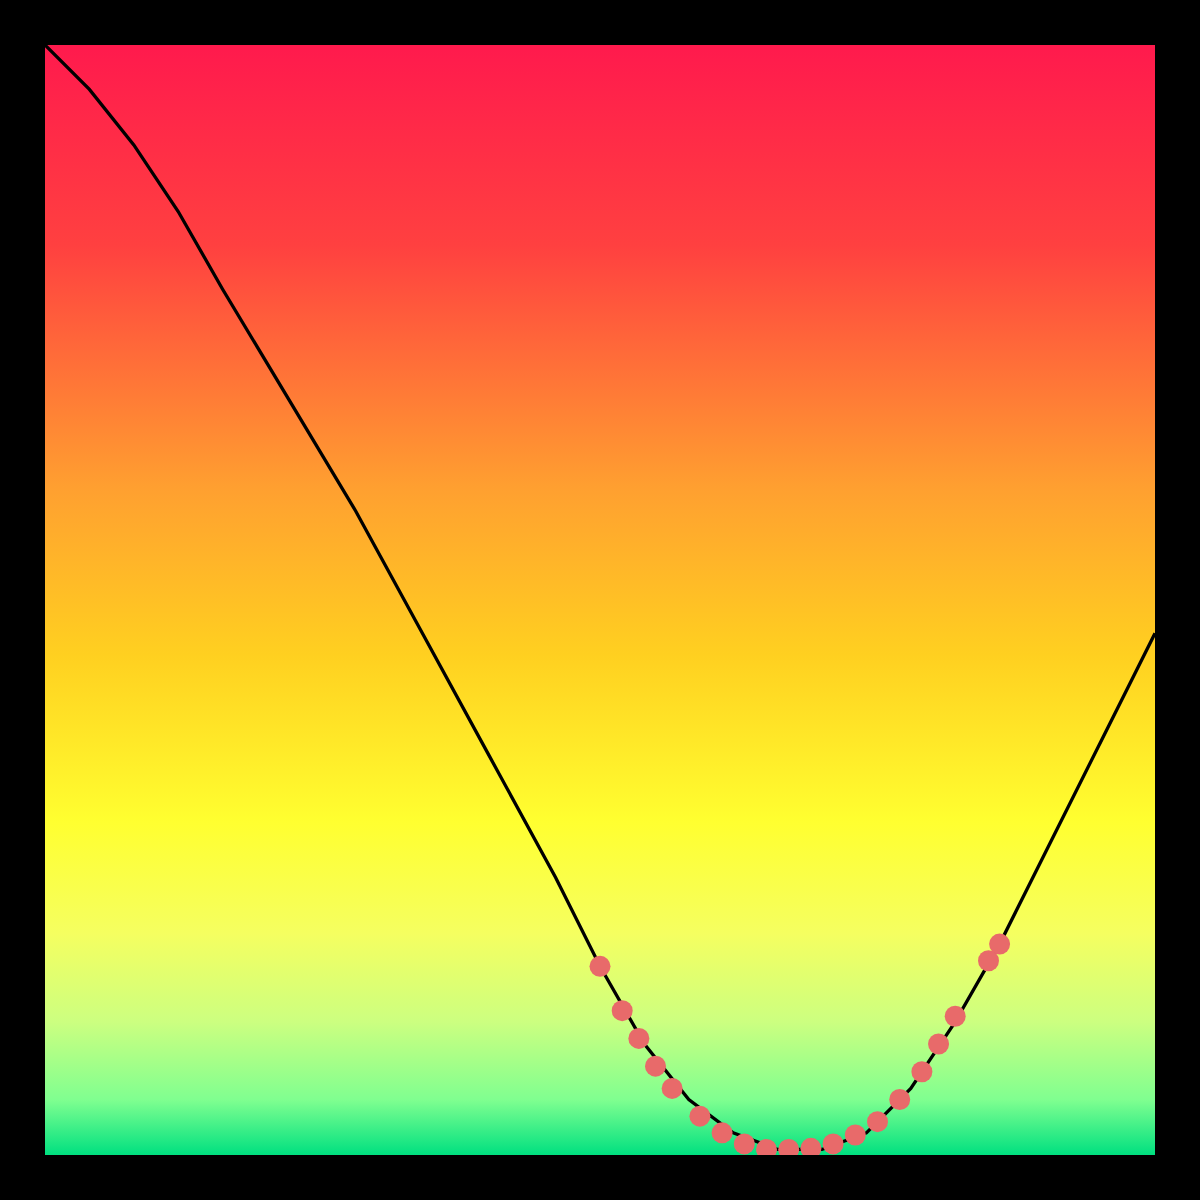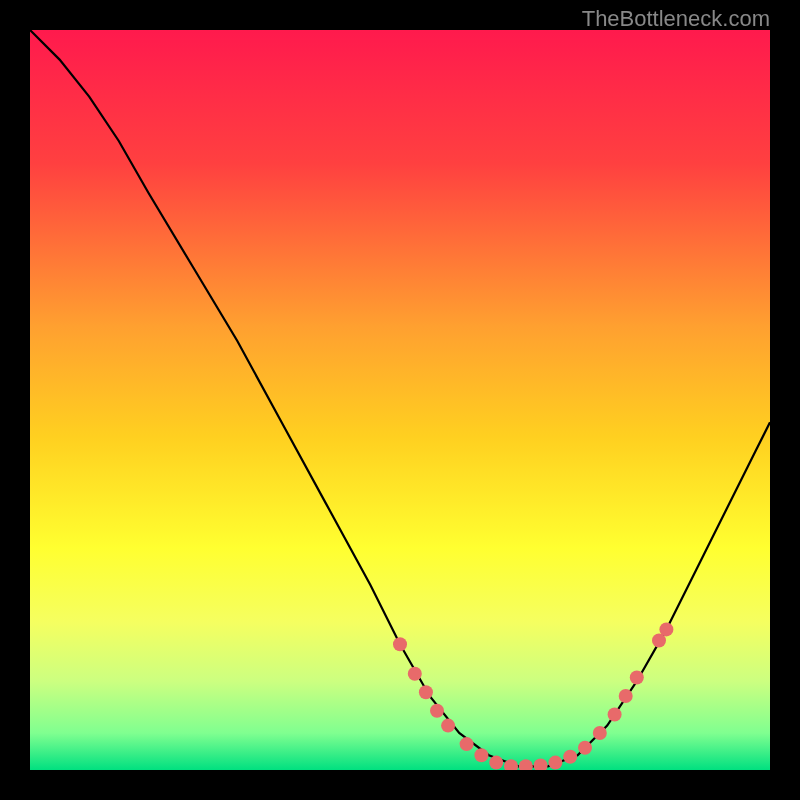--- a/index.html
+++ b/index.html
@@ -7,21 +7,20 @@
 .container { position: relative; width: 800px; height: 800px; background: #000; }
 .plot-area { position: absolute; left: 30px; top: 30px; width: 740px; height: 740px; }
 .gradient-bg { position: absolute; left: 0; top: 0; width: 100%; height: 100%; }
 .watermark { position: absolute; top: 6px; right: 30px; color: #888; font-size: 22px; font-weight: normal; z-index: 10; }
 svg.curve { position: absolute; left: 0; top: 0; width: 100%; height: 100%; z-index: 5; }
 </style>
 </head>
 <body>
 
 <div class="container">
-  <div class="watermark">TheBottleneck.com</div>
   <div class="plot-area">
     <svg class="gradient-bg" viewBox="0 0 740 740" preserveAspectRatio="none">
       <defs>
         <linearGradient id="bg-grad" x1="0" y1="0" x2="0" y2="1">
             <stop offset="0%" stop-color="#ff1a4d"></stop>
             <stop offset="18%" stop-color="#ff4040"></stop>
             <stop offset="40%" stop-color="#ffa030"></stop>
             <stop offset="55%" stop-color="#ffd020"></stop>
             <stop offset="70%" stop-color="#ffff30"></stop>
             <stop offset="80%" stop-color="#f5ff60"></stop>

